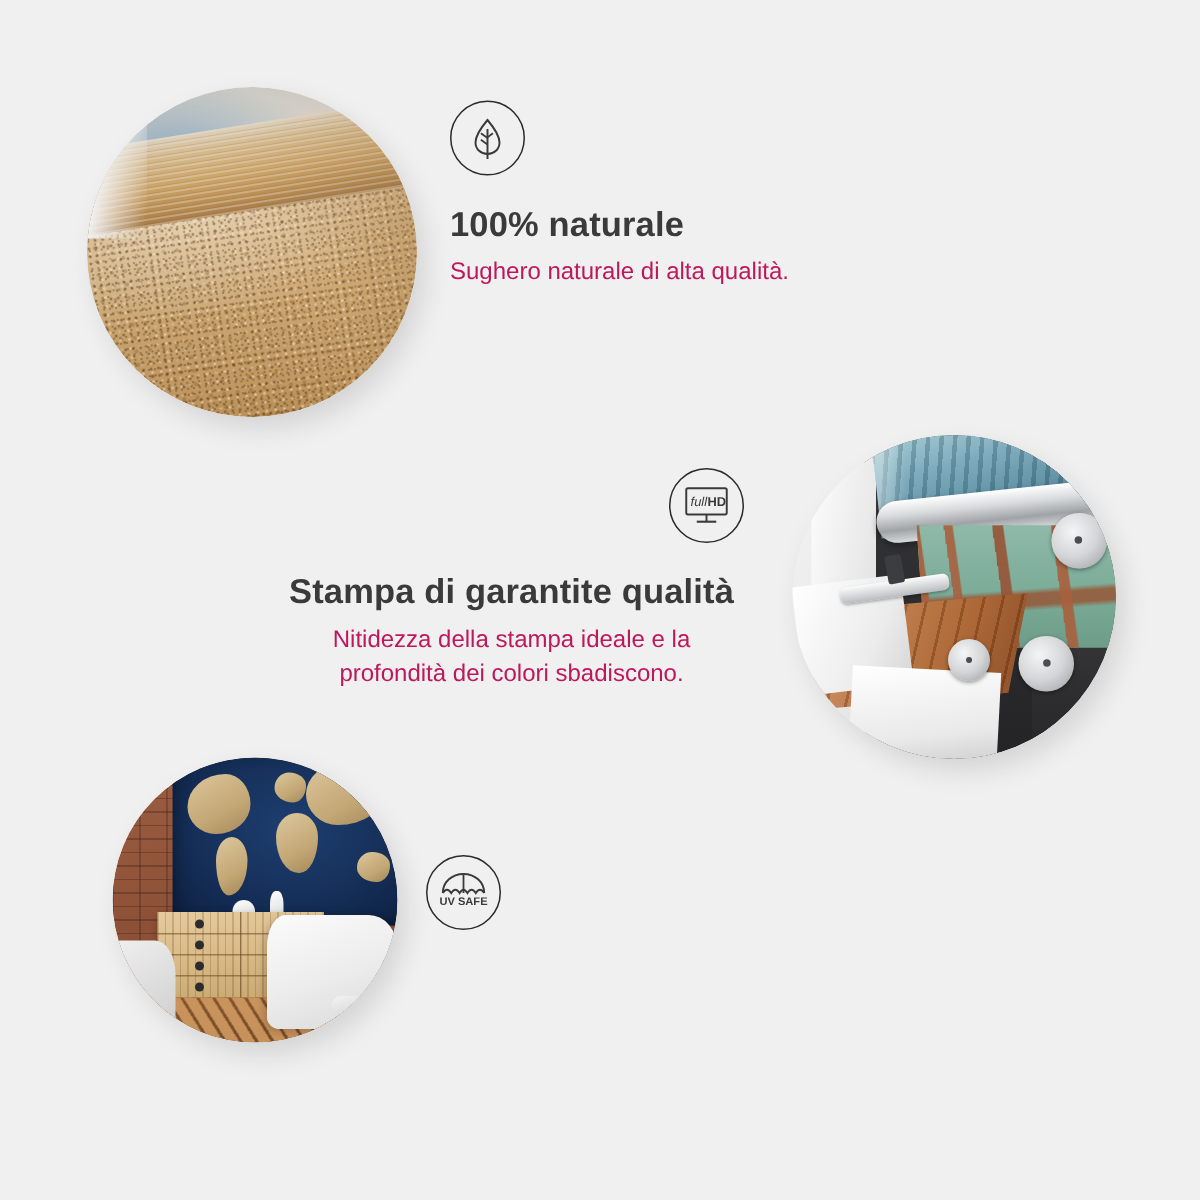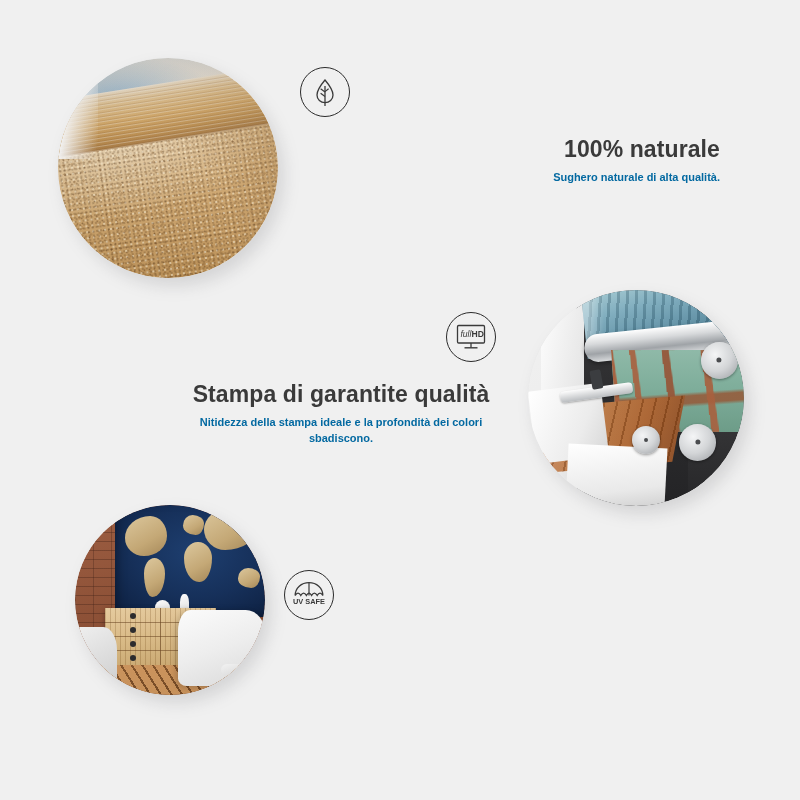--- a/index.html
+++ b/index.html
@@ -229,44 +229,44 @@
       repeating-linear-gradient(58deg, rgba(95,55,25,0.55) 0 2px, rgba(205,150,95,0.9) 2px 9px),
       linear-gradient(180deg,#b07a45,#8e5f33);
   }
   .rm-deco {
     position: absolute; border-radius: 50%;
     background: linear-gradient(160deg,#fdfdfd,#d9d9d9);
   }
 
   
   .feature { position: absolute; }
-  .feature.align-left  { text-align: right; }
+  .feature.align-left  { text-align: left; }
   .feature.align-right { text-align: center; }
 
   .badge {
     width: 50px; height: 50px; border-radius: 50%;
     border: 1.6px solid #2b2b2b;
     display: flex; align-items: center; justify-content: center;
     box-sizing: border-box;
   }
   .feature.align-right .badge { margin-left: auto; }
 
   .f-title {
     font-size: 23px;
     font-weight: bold;
     color: #3a3a3a;
     margin: 19px 0 7px 0;
     letter-spacing: 0.1px;
     white-space: nowrap;
   }
   .f-desc {
-    font-size: 11px;
-    color: #0369a1;
+    font-size: 16px;
+    color: #be185d;
     line-height: 1.44;
-    font-weight: bold;
+    font-weight: normal;
   }
 
   
   #feat-natural { left: 300px; top: 67px; width: 420px; }
   #feat-print   { left: 186px; top: 312px; width: 310px; }
   #feat-uv      { left: 284px; top: 570px; width: 400px; }
 </style>
 </head>
 <body>
 

